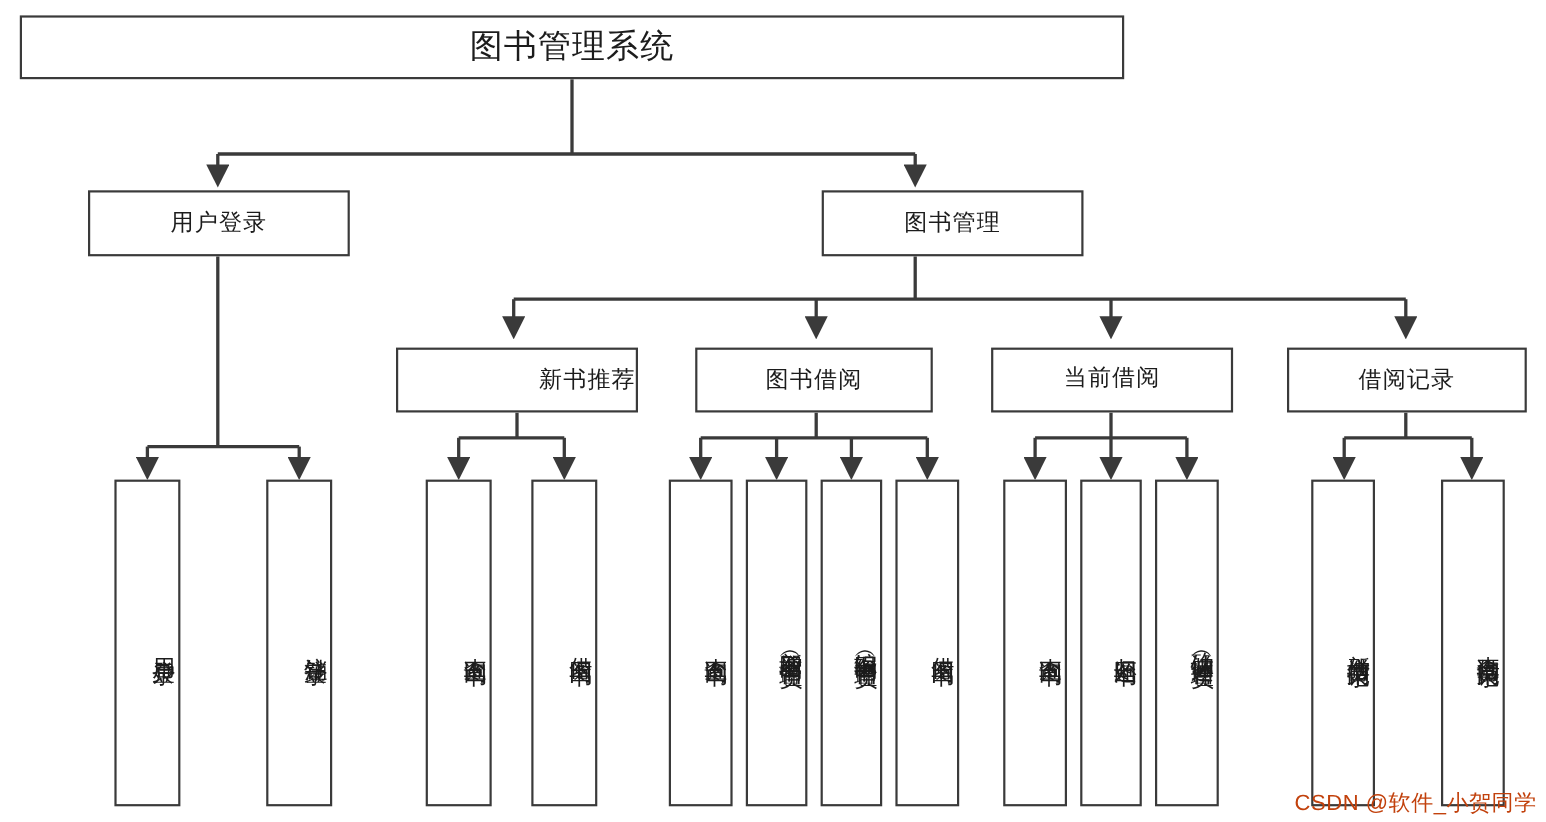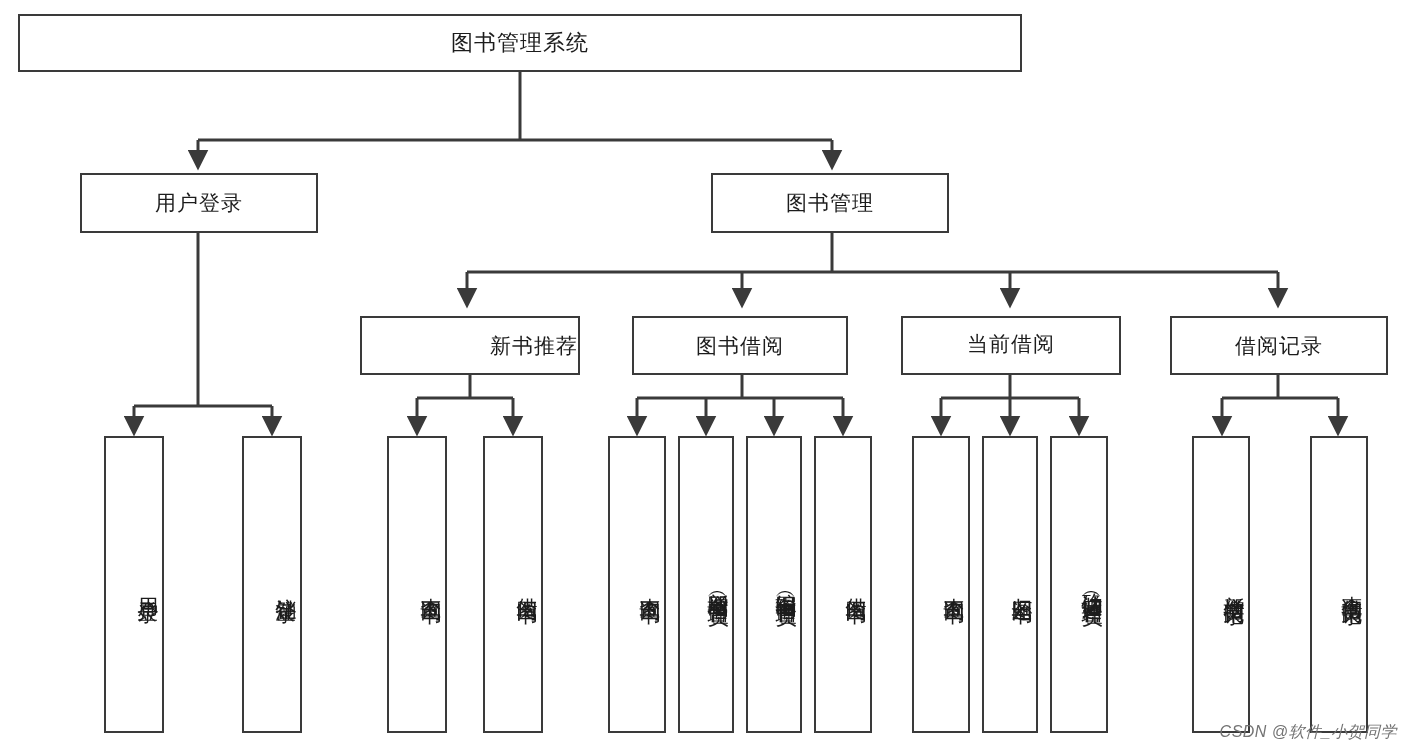--- a/index.html
+++ b/index.html
@@ -50,31 +50,30 @@
     padding-bottom: 6px;
     align-items: flex-start;
     justify-content: center;
   }
   .node.vert .vtext {
     writing-mode: vertical-rl;
     text-orientation: upright;
     white-space: nowrap;
   }
   .node.root {
-    font-size: 22px;
+    font-size: 30px;
   }
   .watermark {
     position: absolute;
     right: 8px;
     bottom: 4px;
-    font-size: 16px;
-    color: #737373;
+    font-size: 20px;
+    color: #c2410c;
     letter-spacing: 0.5px;
     white-space: nowrap;
-    font-style: italic;
   }
 </style>
 </head>
 <body>
 
 <div id="diagram-root">
 
   <svg id="connectors" viewBox="0 0 1405 747">
     <defs>
       <marker id="arrow" viewBox="0 0 12 12" refX="6" refY="6" markerWidth="7" markerHeight="7" orient="auto-start-reverse">
@@ -126,21 +125,21 @@
   </svg>
 
   <div class="node horiz root" style="left:18px; top:14px; width:1004px; height:58px;">
     <span>图书管理系统</span>
   </div>
 
   <div class="node horiz" style="left:80px; top:173px; width:238px; height:60px;">
     <span>用户登录</span>
   </div>
 
-  <div class="node horiz" style="left:711px; top:173px; width:238px; height:60px;">
+  <div class="node horiz" style="left:747px; top:173px; width:238px; height:60px;">
     <span>图书管理</span>
   </div>
 
   <div class="node horiz" style="left:360px; top:316px; width:220px; height:59px;justify-content:flex-end;">
     <span>新书推荐</span>
   </div>
 
   <div class="node horiz" style="left:632px; top:316px; width:216px; height:59px;align-items:center;">
     <span>图书借阅</span>
   </div>

